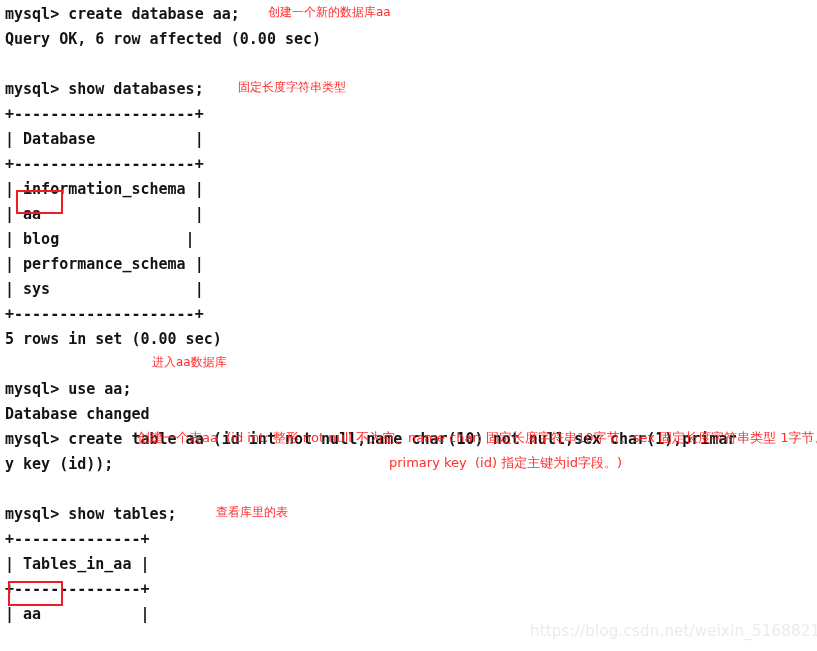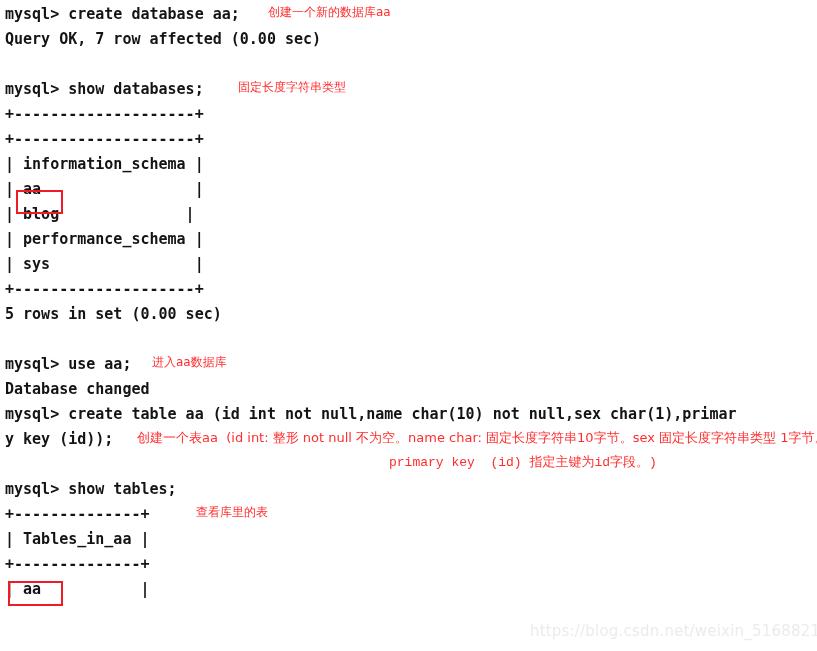--- a/index.html
+++ b/index.html
@@ -62,24 +62,25 @@
     letter-spacing: 0.2px;
   }
 </style>
 </head>
 <body>
 
 <div id="screen">
 
   <div class="term">
     <div class="line">mysql&gt; create database aa;</div>
-    <div class="line">Query OK, 7 row affected (0.00 sec)</div>
+    <div class="line">Query OK, 6 row affected (0.00 sec)</div>
     <div class="line blank"></div>
     <div class="line">mysql&gt; show databases;</div>
     <div class="line">+--------------------+</div>
+    <div class="line">| Database           |</div>
     <div class="line">+--------------------+</div>
     <div class="line">| information_schema |</div>
     <div class="line">| aa                 |</div>
     <div class="line">| blog              |</div>
     <div class="line">| performance_schema |</div>
     <div class="line">| sys                |</div>
     <div class="line">+--------------------+</div>
     <div class="line">5 rows in set (0.00 sec)</div>
     <div class="line blank"></div>
     <div class="line">mysql&gt; use aa;</div>
@@ -92,21 +93,21 @@
     <div class="line">| Tables_in_aa |</div>
     <div class="line">+--------------+</div>
     <div class="line">| aa           |</div>
 
   </div>
 
   <div class="anno" id="anno-0" style="left: 268px; top: 0px;">创建一个新的数据库aa</div>
   <div class="anno" id="anno-1" style="left: 238px; top: 75px;">固定长度字符串类型</div>
   <div class="anno" id="anno-2" style="left: 152px; top: 350px;">进入aa数据库</div>
   <div class="anno big" id="anno-3" style="left: 137px; top: 425px;">创建一个表aa  (id int: 整形 not null 不为空。name char: 固定长度字符串10字节。sex 固定长度字符串类型 1字节。</div>
-  <div class="anno big" id="anno-4" style="left: 389px; top: 450px; font-family: Liberation Mono, monospace;">primary key  (id) 指定主键为id字段。)</div>
-  <div class="anno" id="anno-5" style="left: 196px; top: 500px;">查看库里的表</div>
+  <div class="anno big" id="anno-4" style="left: 389px; top: 450px;">primary key  (id) 指定主键为id字段。)</div>
+  <div class="anno" id="anno-5" style="left: 216px; top: 500px;">查看库里的表</div>
 
   <div class="redbox" id="hl-0" style="left: 16px; top: 190px; width: 47px; height: 24px; border-color: rgb(238, 28, 36);"></div>
   <div class="redbox" id="hl-1" style="left: 8px; top: 581px; width: 55px; height: 25px; border-color: rgb(238, 28, 36);"></div>
 
   <div class="watermark" id="wm" style="left: 530px; top: 622px; color: rgb(235, 235, 235);">https://blog.csdn.net/weixin_51688217</div>
 
 </div>
 
 </body></html>

